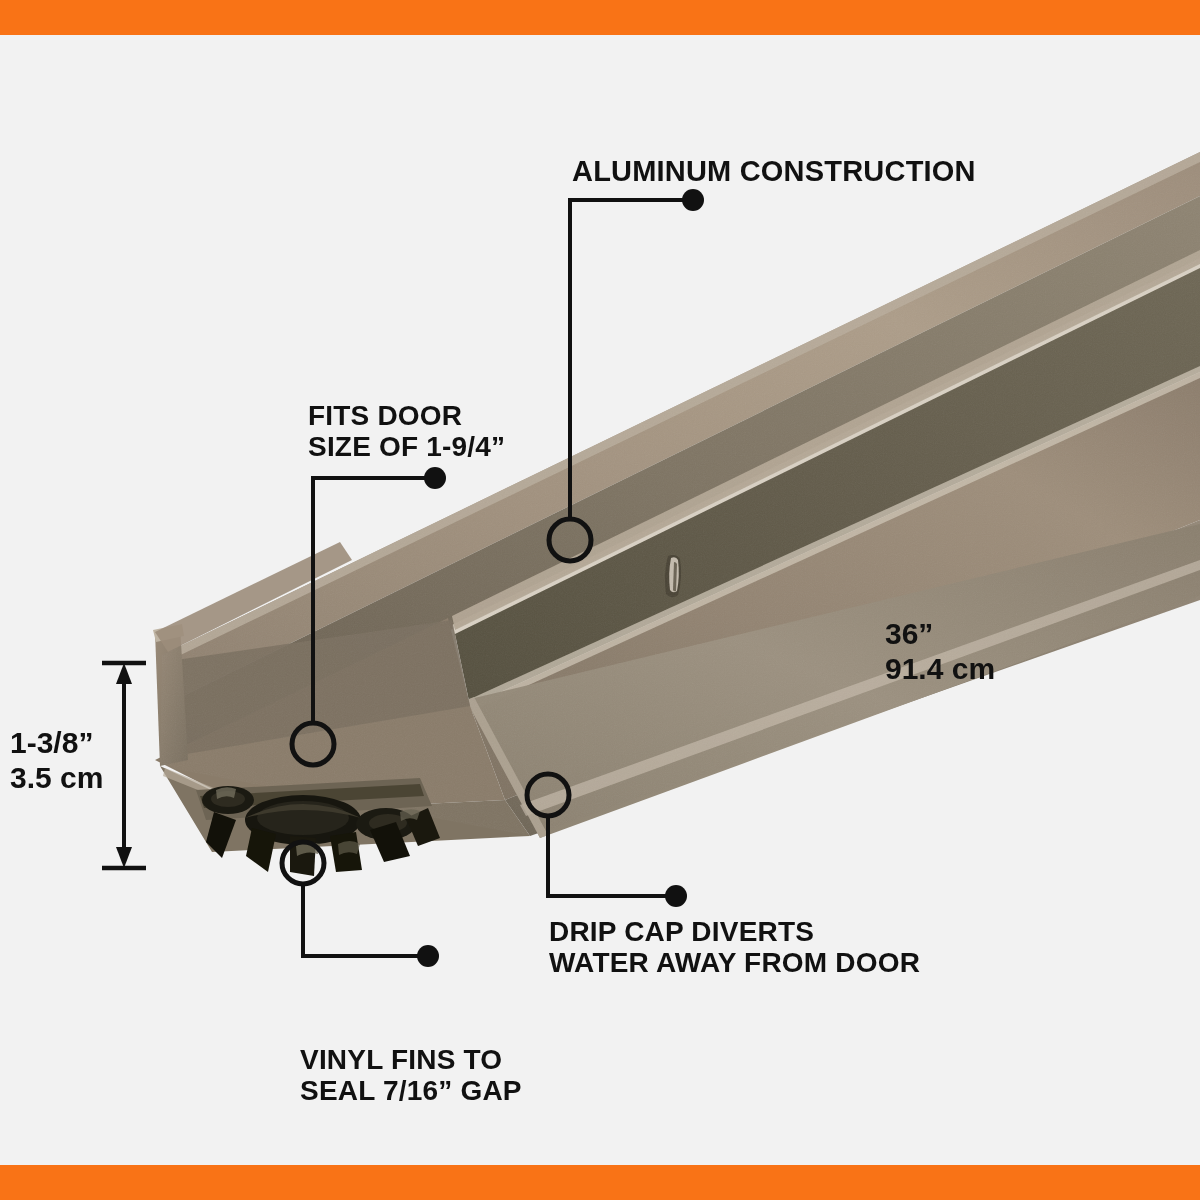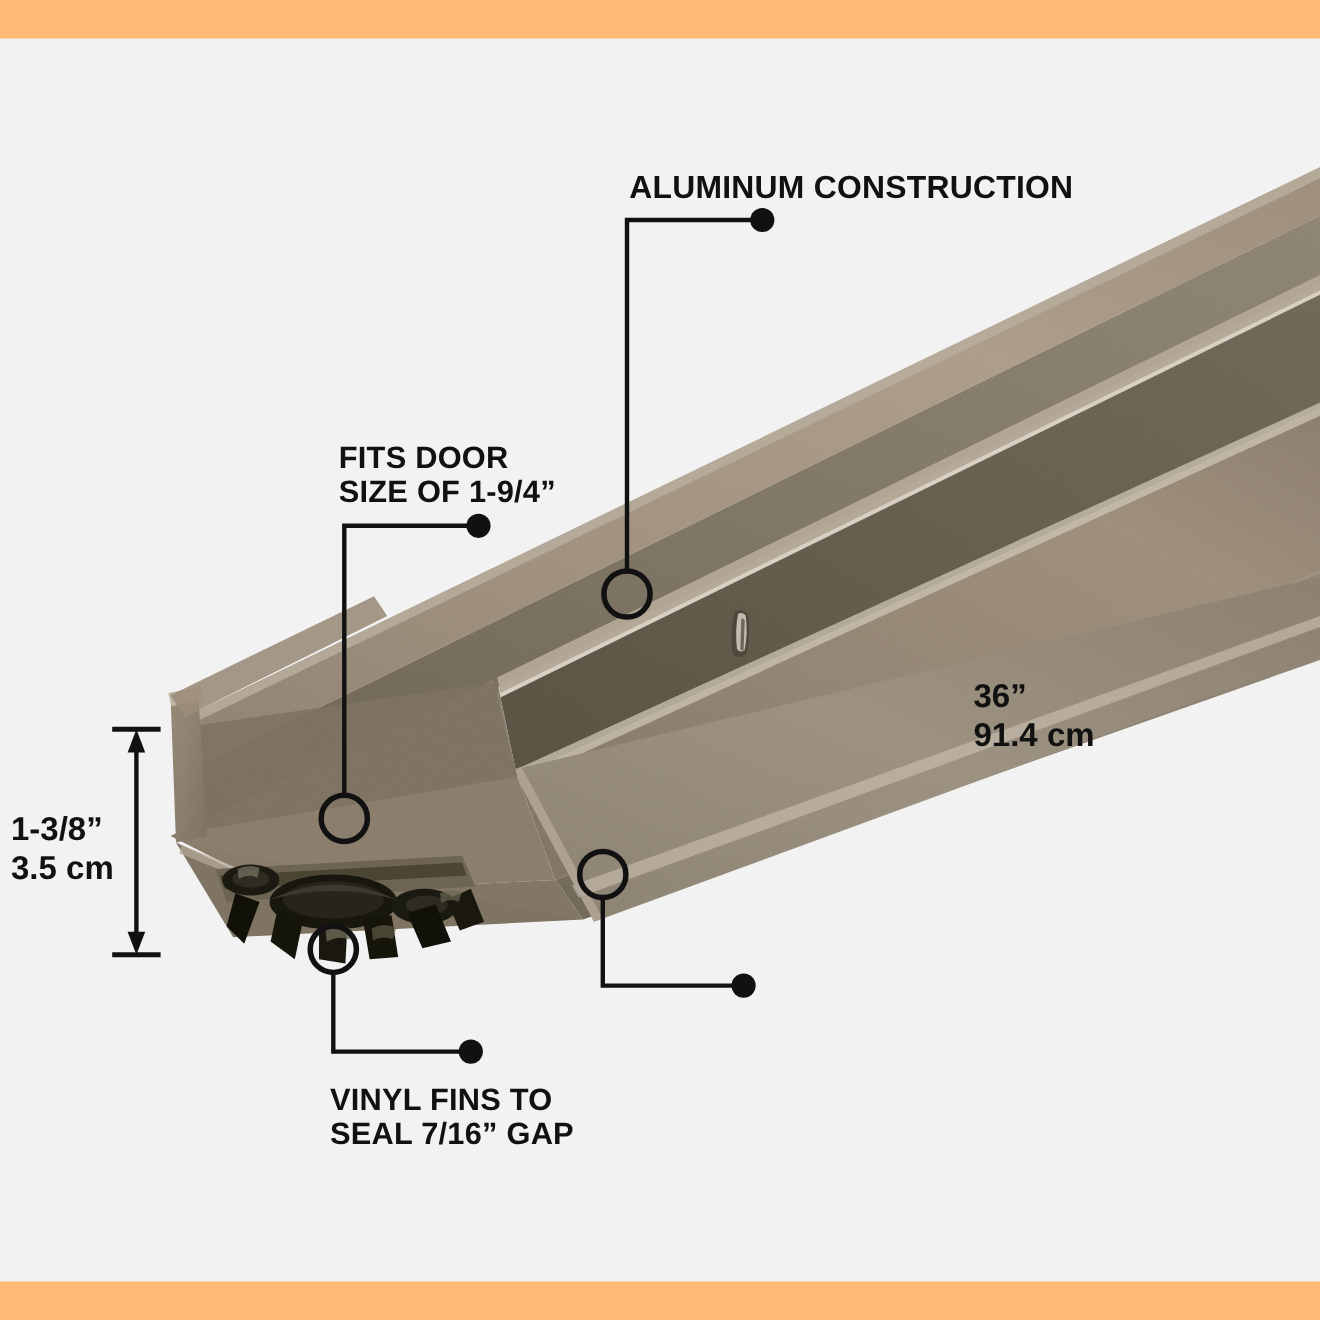--- a/index.html
+++ b/index.html
@@ -1,19 +1,19 @@
 <!DOCTYPE html>
 <html><head>
 <meta charset="utf-8">
 <style>
   html,body{margin:0;padding:0;background:#ffffff;}
   body{font-family:"Liberation Sans", sans-serif;}
   #stage{
     position:relative;width:1200px;height:1200px;overflow:hidden;
-    background:#fdba74;
+    background:#f97316;
   }
   #panel{
     position:absolute;left:0;top:35px;width:1200px;height:1130px;
     background:#f2f2f2;
   }
   #art{position:absolute;left:0;top:0;width:1200px;height:1200px;}
   .lbl{
     position:absolute;
     color:#111111;
     font-weight:700;
@@ -22,22 +22,22 @@
     white-space:pre-line;
     font-family:"Liberation Sans", sans-serif;
   }
   .dim{
     position:absolute;color:#111111;font-weight:700;line-height:1.18;
     white-space:pre-line;font-family:"Liberation Sans", sans-serif;
   }
   .c-alum{left:572px;top:155px;font-size:29px;}
   .c-fits{left:308px;top:400px;font-size:28px;}
   .c-drip{left:549px;top:916px;font-size:28px;}
-  .c-vinyl{left:300px;top:984px;font-size:28px;}
-  .d-height{left:10px;top:725px;font-size:30px;margin-top:12px;}
+  .c-vinyl{left:300px;top:1044px;font-size:28px;}
+  .d-height{left:10px;top:725px;font-size:30px;}
   .d-length{left:885px;top:616px;font-size:30px;}
 </style>
 </head>
 <body>
 
 <div id="stage">
 
   <div id="panel"></div>
 
   <svg id="art" viewBox="0 0 1200 1200">
@@ -198,20 +198,22 @@
       <path d="M 124,663 L 116,684 L 132,684 Z" stroke="none"></path>
       <path d="M 124,868 L 116,847 L 132,847 Z" stroke="none"></path>
     </g>
   </svg>
 
   <div class="lbl c-alum">ALUMINUM CONSTRUCTION</div>
 
   <div class="lbl c-fits">FITS DOOR
 SIZE OF 1-9/4”</div>
 
+  <div class="lbl c-drip">DRIP CAP DIVERTS
+WATER AWAY FROM DOOR</div>
 
   <div class="lbl c-vinyl">VINYL FINS TO
 SEAL 7/16” GAP</div>
 
   <div class="dim d-height">1-3/8”
 3.5 cm</div>
 
   <div class="dim d-length">36”
 91.4 cm</div>
 

